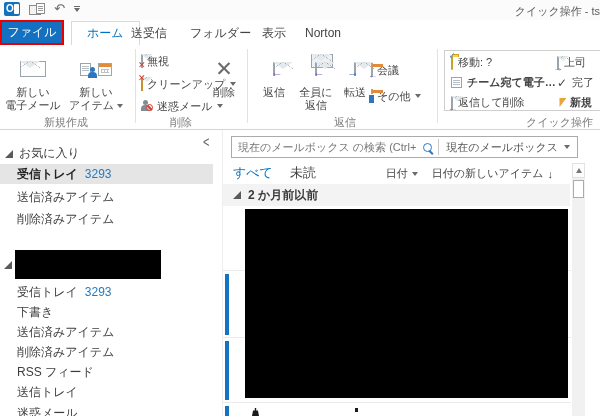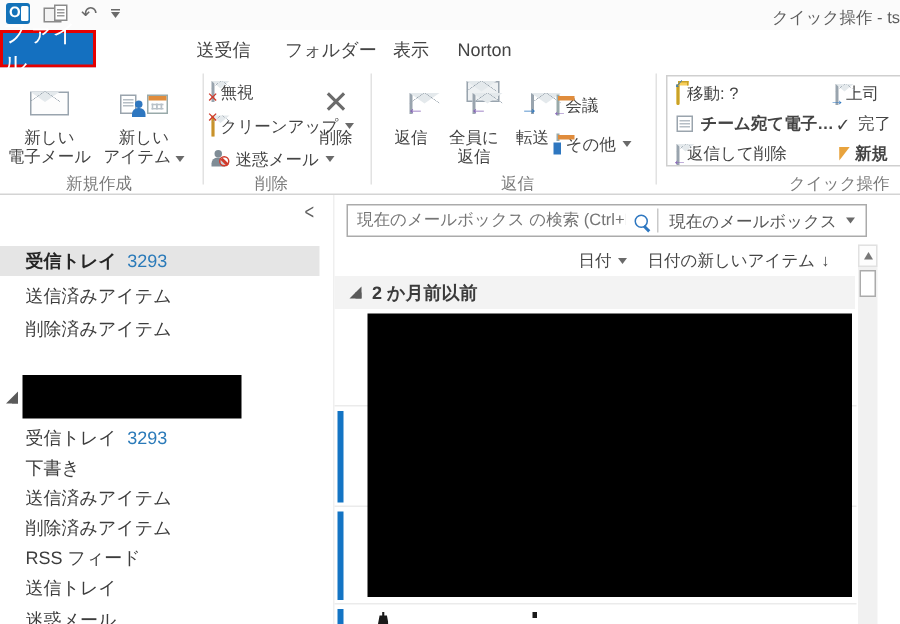--- a/index.html
+++ b/index.html
@@ -21,21 +21,21 @@
   .undo{font-size:13px;color:#6a6a6a;line-height:14px;}
   .qat-dd{display:flex;flex-direction:column;align-items:center;gap:1px;}
   .qat-dd i{width:6px;height:1px;background:#6a6a6a;}
   .tri-dn{width:0;height:0;border-left:3px solid transparent;border-right:3px solid transparent;border-top:4px solid #6a6a6a;display:inline-block;}
   .win-title{position:absolute;right:0;top:4px;font-size:11px;color:#5d5d5d;}
 
   
   .tabrow{position:absolute;top:20px;left:0;right:0;height:25px;background:#fff;}
   .file-tab{position:absolute;left:0;top:0;width:64px;height:25px;box-sizing:border-box;
             border:2px solid #e60000;background:#1470c0;display:flex;align-items:center;justify-content:center;}
-  .file-tab span{color:#fff;font-size:16px;}
+  .file-tab span{color:#fff;font-size:12px;}
   .tab{position:absolute;top:1px;height:24px;display:flex;align-items:center;font-size:12px;color:#444;}
   .tab-home{left:71px;padding:0 15px;background:#fff;border:1px solid #d9d9d9;border-bottom:none;color:#0072c6;box-sizing:border-box;}
   .t2{left:131px;} .t3{left:190px;} .t4{left:262px;} .t5{left:305px;}
 
   
   .ribbon{position:absolute;top:45px;left:0;right:0;height:85px;background:#fff;border-bottom:1px solid #d4d4d4;box-sizing:border-box;}
   .gdiv{position:absolute;top:4px;width:1px;height:74px;background:#e2e2e2;}
   .glabel{position:absolute;font-size:11px;color:#7b7b7b;white-space:nowrap;}
   .bigbtn{position:absolute;top:2px;height:80px;text-align:center;font-size:11px;color:#444;cursor:default;}
   .bigbtn .bicon{height:32px;margin-top:6px;display:flex;align-items:center;justify-content:center;}
@@ -138,20 +138,21 @@
           <span class="tri-dn"></span>
         </div>
     </div>
     <div class="win-title nowrap">クイック操作 - ts</div>
   </div>
 
   <div class="tabrow">
     <div class="file-tab">
       <span>ファイル</span>
     </div>
+    <div class="tab tab-home">ホーム</div>
     <div class="tab t2">送受信</div>
     <div class="tab t3">フォルダー</div>
     <div class="tab t4">表示</div>
     <div class="tab t5">Norton</div>
   </div>
 
   <div class="ribbon">
 
     <div class="bigbtn" style="left:4px;width:58px;">
       <div class="bicon">
@@ -288,20 +289,24 @@
       <span>新規</span>
     </div>
     <div class="glabel" style="left:526px;top:70px;">クイック操作</div>
   </div>
 
   <div class="main">
     <div class="vsep"></div>
 
     <div class="pane-collapse">&lt;</div>
 
+    <div class="fav-head">
+      <span class="tri-exp"></span>
+      <span>お気に入り</span>
+    </div>
 
     <div class="side-row sel" style="top:34px;">
       <span class="lbl">受信トレイ</span>
       <span class="cnt">3293</span>
     </div>
     <div class="side-row" style="top:57px;">
       <span class="lbl">送信済みアイテム</span>
     </div>
     <div class="side-row" style="top:79px;">
       <span class="lbl">削除済みアイテム</span>
@@ -335,20 +340,24 @@
 
     <div class="searchbox">
       <input type="text" readonly="" placeholder="現在のメールボックス の検索 (Ctrl+E)" style="">
       <span class="mag"></span>
       <span class="scope">
         <span>現在のメールボックス</span>
         <span class="tri-dn"></span>
       </span>
     </div>
 
+    <div class="filters">
+      <span class="f-all">すべて</span>
+      <span class="f-unread">未読</span>
+    </div>
     <div class="sorts">
       <span class="sort-item">
         <span>日付</span>
         <span class="tri-dn"></span>
       </span>
       <span class="sort-item">
         <span>日付の新しいアイテム</span>
         <span>↓</span>
       </span>
     </div>

